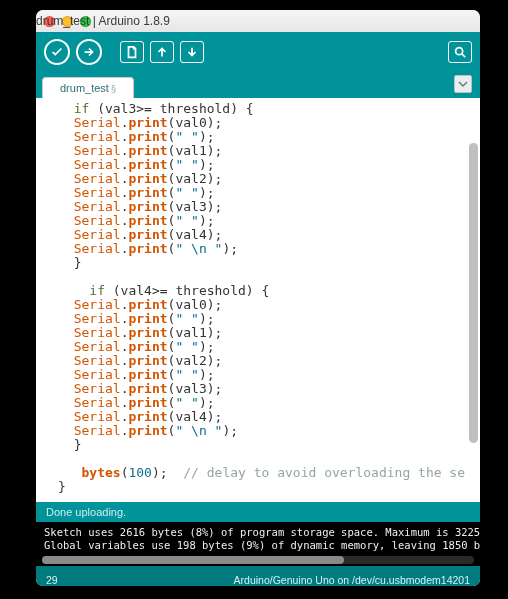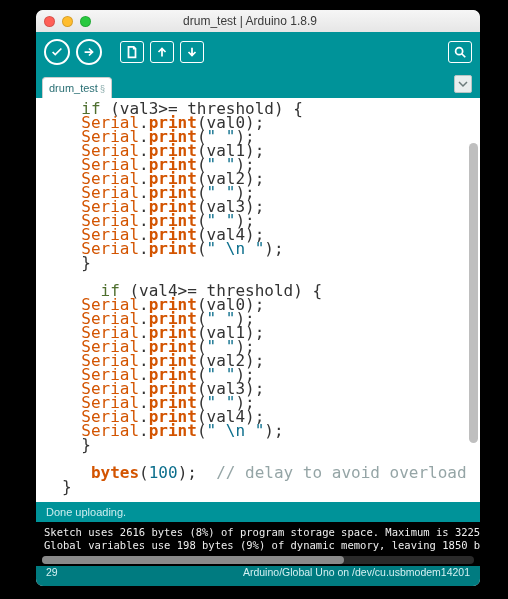--- a/index.html
+++ b/index.html
@@ -2,48 +2,48 @@
 <html><head>
 <meta charset="utf-8">
 <style>
   * { box-sizing: border-box; margin: 0; padding: 0; }
   body { background: #000; font-family: "Lucida Grande", "Helvetica Neue", sans-serif; width: 508px; height: 599px; overflow: hidden; }
   .window { position: absolute; left: 36px; top: 10px; width: 444px; height: 576px; background: #eeeeee; border-radius: 7px; box-shadow: 0 10px 30px rgba(0,0,0,.5); display: flex; flex-direction: column; overflow: hidden; }
   .titlebar { height: 22px; background: linear-gradient(#f6f6f6,#e6e6e6); display: flex; align-items: center; padding: 0 8px; position: relative; border-top-left-radius: 7px; border-top-right-radius: 7px; }
   .traffic { display: flex; gap: 7px; }
   .dot { width: 11px; height: 11px; border-radius: 50%; border: .5px solid rgba(0,0,0,.15); }
   .dot.r { background:#ff5f57; } .dot.y{background:#ffbd2e;} .dot.g{background:#28c940;}
-  .title { position:absolute; left:0; right:16px; text-align:center; font-size:12px; color:#3a3a3a; pointer-events:none; }
+  .title { position:absolute; left:0; right:16px; text-align:left; font-size:12px; color:#3a3a3a; pointer-events:none; }
   .toolbar { height: 40px; background: #009399; display:flex; align-items:center; padding: 0 8px; gap:6px; }
   .tbtn { width: 26px; height: 26px; border-radius: 4px; display:flex; align-items:center; justify-content:center; }
   .tbtn.circle { border-radius: 50%; border: 2px solid #fff; }
   .tbtn svg { width: 14px; height: 14px; }
   .tbtn .stroke { stroke:#fff; stroke-width:2; fill:none; }
   .tbtn.rect { border: 1.5px solid #fff; border-radius:3px; width:24px; height:22px; }
   .spacer { flex: 1; }
   .tabbar { height: 26px; background: #009399; display:flex; align-items:flex-end; padding: 0 6px; position:relative; }
-  .tab { background:#fff; color:#2a6f74; font-size:11px; padding: 4px 6px; border-top-left-radius:4px; border-top-right-radius:4px; border:1px solid #ccc; border-bottom:none; }
+  .tab { background:#fff; color:#2a6f74; font-size:11px; padding: 4px 17px; border-top-left-radius:4px; border-top-right-radius:4px; border:1px solid #ccc; border-bottom:none; }
   .tab .sect { font-size:9px; color:#8aa; margin-left:2px; }
   .dd { position:absolute; right:8px; top:3px; width:18px; height:18px; background:#e9eeee; border:1px solid #b8c4c4; border-radius:2px; display:flex; align-items:center; justify-content:center; }
   .dd svg{width:10px;height:10px;}
   .editor-wrap { flex:1; position:relative; background:#fff; overflow:hidden; }
-  .editor { position:absolute; inset:0 14px 0 0; padding: 4px 10px 6px 26px; font-family: Menlo, Monaco, Consolas, monospace; font-size: 16px; line-height: 14px; color:#333; white-space: pre; overflow:hidden; }
+  .editor { position:absolute; inset:0 14px 0 0; padding: 4px 10px 6px 10px; font-family: Menlo, Monaco, Consolas, monospace; font-size: 13px; line-height: 14px; color:#333; white-space: pre; overflow:hidden;margin-left:12px; }
   .kw { color:#d35400; } 
   .fn { color:#d35400;font-weight:bold; } 
   .str { color:#0b6e8c; }
   .var { color:#333; }
   .cmt { color:#95a5a6; }
   .ctl { color:#4f6f2f; }
   .scrollbar { position:absolute; right:2px; top:0; bottom:0; width:10px; }
   .thumb { position:absolute; right:0; width:9px; background:#bfbfbf; border-radius:5px; }
   .status { height: 20px; background:#009399; color:#cdeef0; font-size:11px; display:flex; align-items:center; padding:0 10px; }
   .console { height: 44px; background:#000; color:#eee; font-family: Menlo, Monaco, monospace; font-size:10.5px; line-height:13px; padding: 4px 8px 0 8px; overflow:hidden; white-space:nowrap; position:relative; }
   .console .hscroll { position:absolute; left:6px; right:6px; bottom:2px; height:8px; background:#2a2a2a; border-radius:4px; }
   .console .hthumb { position:absolute; left:0; top:0; bottom:0; width:70%; background:#8a8a8a; border-radius:4px; }
-  .footer { height: 20px; background:#007b80; color:#d4f1f2; font-size:10.5px; display:flex; align-items:flex-start; padding:0 10px; }
+  .footer { height: 20px; background:#007b80; color:#d4f1f2; font-size:10.5px; display:flex; align-items:flex-end; padding:0 10px; }
   .footer .spacer{flex:1;}
 </style>
 </head>
 <body>
 
 <div class="window">
 
   <div class="titlebar">
     <div class="traffic">
       <div class="dot r"></div>
@@ -142,16 +142,16 @@
     <div>Sketch uses 2616 bytes (8%) of program storage space. Maximum is 32256 byte</div>
     <div>Global variables use 198 bytes (9%) of dynamic memory, leaving 1850 bytes f</div>
     <div class="hscroll">
       <div class="hthumb"></div>
     </div>
   </div>
 
   <div class="footer">
     <span>29</span>
     <div class="spacer"></div>
-    <span>Arduino/Global Uno on /dev/cu.usbmodem14201</span>
+    <span>Arduino/Genuino Uno on /dev/cu.usbmodem14201</span>
   </div>
 
 </div>
 
 </body></html>

